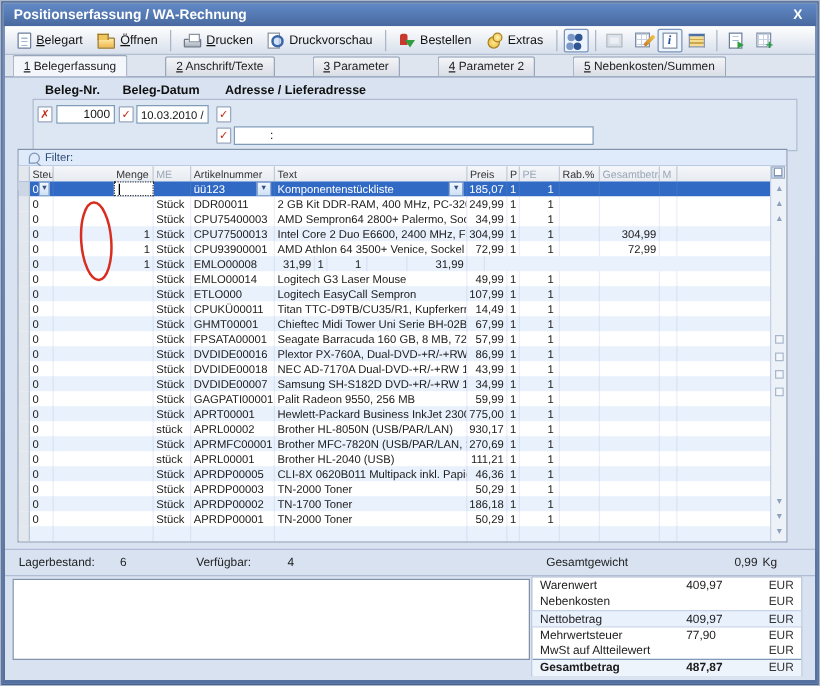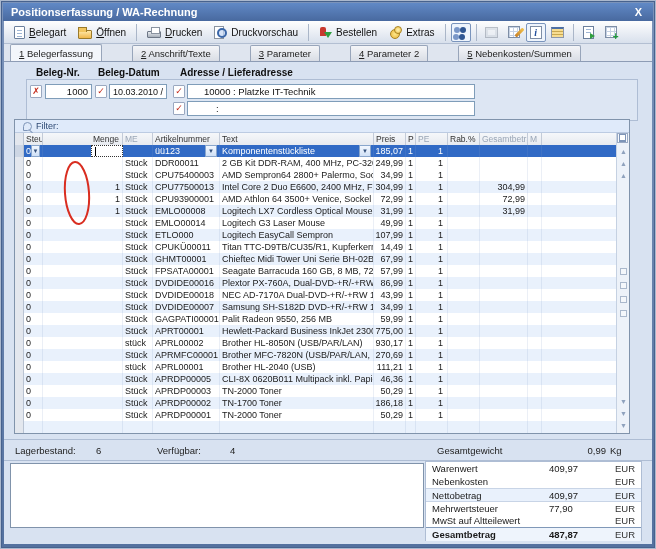--- a/index.html
+++ b/index.html
@@ -256,21 +256,20 @@
       <span class="flabel" style="left:32px; top:5px;">Beleg-Nr.</span>
       <span class="flabel" style="left:94px; top:5px;">Beleg-Datum</span>
       <span class="flabel" style="left:176px; top:5px;">Adresse / Lieferadresse</span>
 
       <div class="fieldsbox">
         <span class="chkbtn" style="left:3px; top:5px; color:#c42b1c;">✗</span>
         <input class="inp" style="left: 18px; top: 4px; width: 47px; text-align: right;" value="1000">
         <span class="chkbtn" style="left:68px; top:5px;">✓</span>
         <input class="inp" style="left: 82px; top: 4px; width: 58px; font-size: 9px;" value="10.03.2010 /Mi">
         <span class="chkbtn" style="left:146px; top:5px;">✓</span>
-        <input class="inp" style="left: 160px; top: 4px; width: 288px; padding-left: 16px;" value="10000 : Platzke IT-Technik">
         <span class="chkbtn" style="left:146px; top:22px;">✓</span>
         <input class="inp" style="left: 160px; top: 21px; width: 288px; padding-left: 28px;" value=":">
       </div>
 
       <div class="gridbox">
         <div class="filterbar">
           <span class="filter-ic"></span>
           <span>Filter:</span>
         </div>
 
@@ -367,21 +366,20 @@
               <div class="cell c-ges">72,99</div>
               <div class="cell c-m"></div>
               <div class="cell c-fill"></div>
             </div>
             <div class="trow alt">
               <div class="cell c-ind"></div>
               <div class="cell c-steu">0</div>
               <div class="cell c-menge">1</div>
               <div class="cell c-me">Stück</div>
               <div class="cell c-art">EMLO00008</div>
-              <div class="cell c-text">Logitech LX7 Cordless Optical Mouse</div>
               <div class="cell c-preis">31,99</div>
               <div class="cell c-p">1</div>
               <div class="cell c-pe">1</div>
               <div class="cell c-rab"></div>
               <div class="cell c-ges">31,99</div>
               <div class="cell c-m"></div>
               <div class="cell c-fill"></div>
             </div>
             <div class="trow">
               <div class="cell c-ind"></div>

